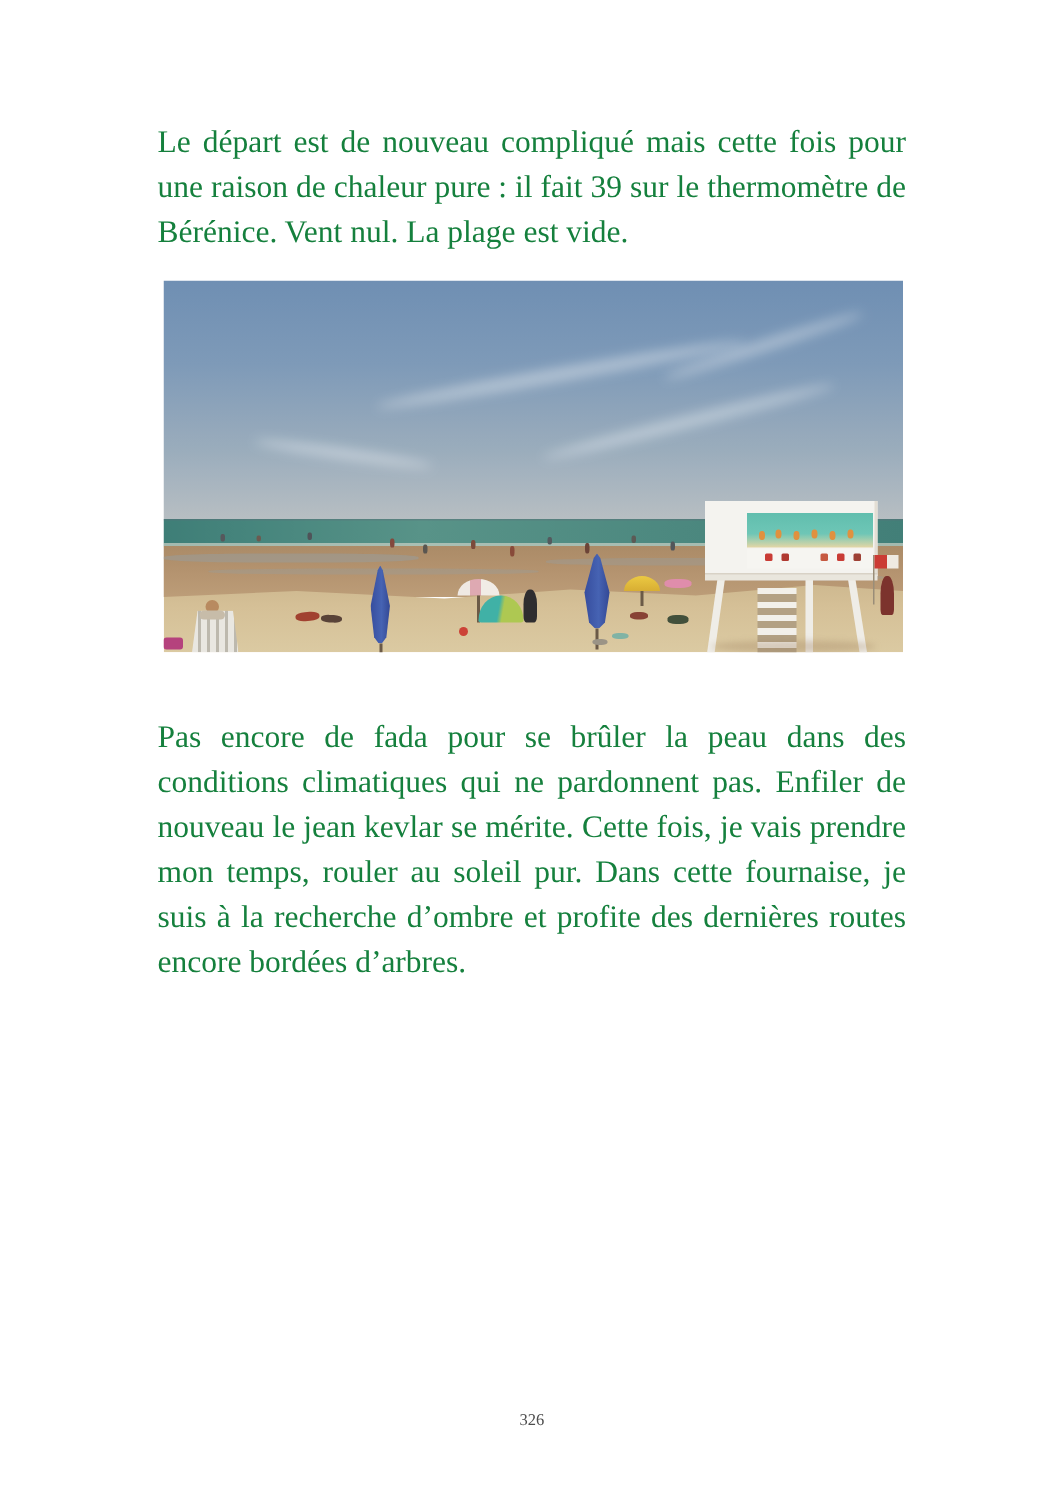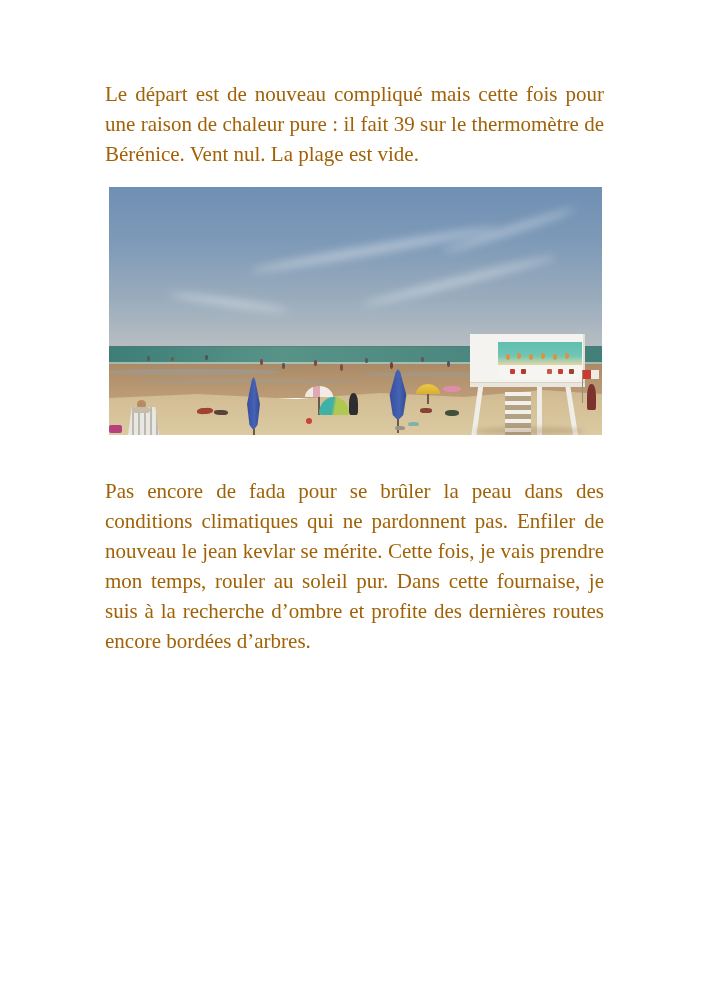--- a/index.html
+++ b/index.html
@@ -1,19 +1,19 @@
 <!DOCTYPE html>
 <html><head>
 <meta charset="utf-8">
 <style>
   html,body{margin:0;padding:0;background:#fff;}
   .page{position:relative;width:709px;height:992px;background:#ffffff;overflow:hidden;
         font-family:"Liberation Serif","DejaVu Serif",serif;}
   .content{position:absolute;left:105px;top:0;width:499px;}
-  .para{margin:0;font-size:21px;line-height:30px;color:#a16207;text-align:justify;}
+  .para{margin:0;font-size:21px;line-height:30px;color:#15803d;text-align:justify;}
   .para1{margin-top:79px;}
   .para2{margin-top:41px;}
 
   
   .figure{position:relative;margin:18px 0 0 4px;width:493px;height:248px;overflow:hidden;background:#c9b astra;}
   .photo{position:absolute;inset:0;filter:blur(.45px) saturate(.97);}
   .abs{position:absolute;}
 
   .sky{left:0;top:0;width:493px;height:159px;
        background:linear-gradient(180deg,#6e8fb4 0%,#7d9ab9 35%,#9badbd 72%,#b7bec2 100%);}
@@ -169,13 +169,14 @@
         <div class="abs flag"></div>
         <div class="abs" style="left:478px;top:197px;width:9px;height:26px;background:#7e332c;border-radius:45% 45% 15% 15%;"></div>
 
         <div class="abs shadowpatch" style="left:365px;top:240px;width:110px;height:8px;"></div>
       </div>
     </div>
 
     <p class="para para2">Pas encore de fada pour se brûler la peau dans des conditions climatiques qui ne pardonnent pas. Enfiler de nouveau le jean kevlar se mérite. Cette fois, je vais prendre mon temps, rouler au soleil pur. Dans cette fournaise, je suis à la recherche d’ombre et profite des dernières routes encore bordées d’arbres.</p>
   </div>
 
+  <div class="pagenum">326</div>
 </div>
 
 </body></html>

